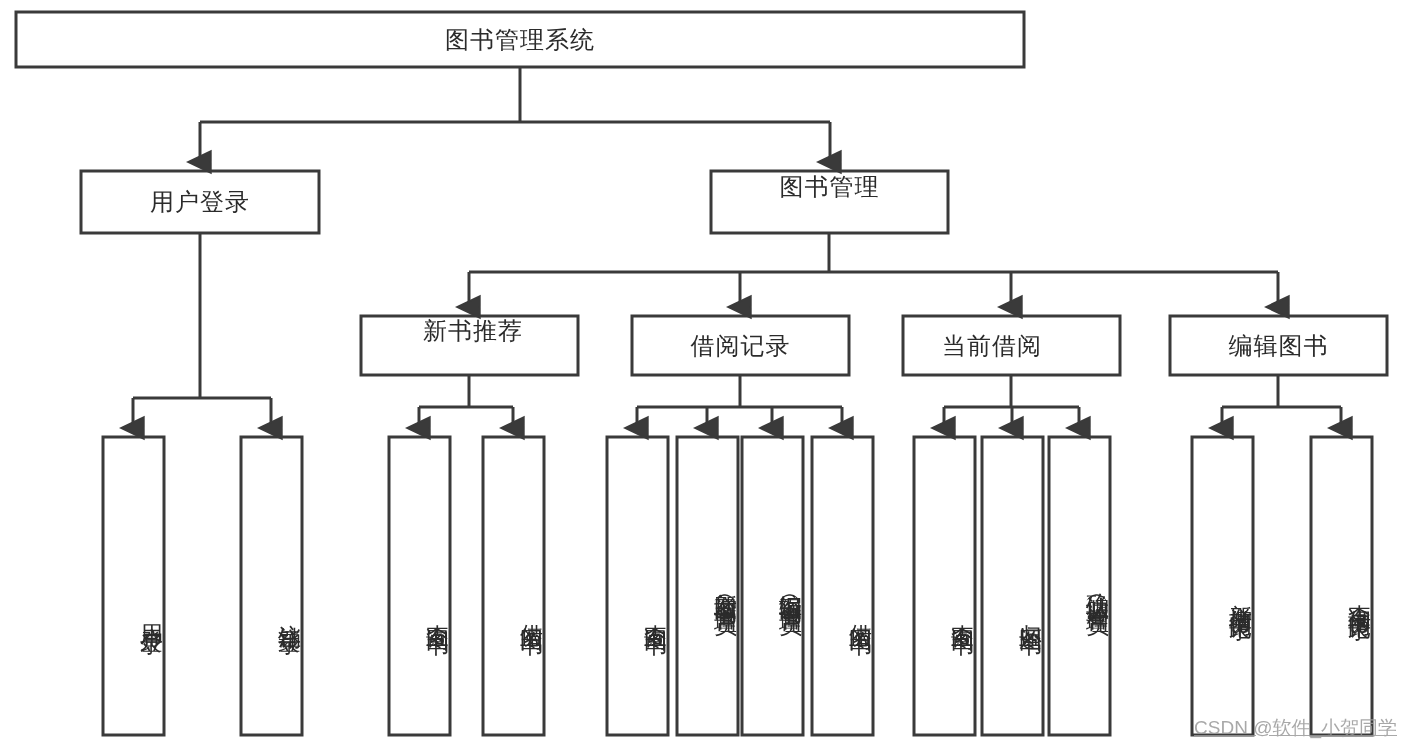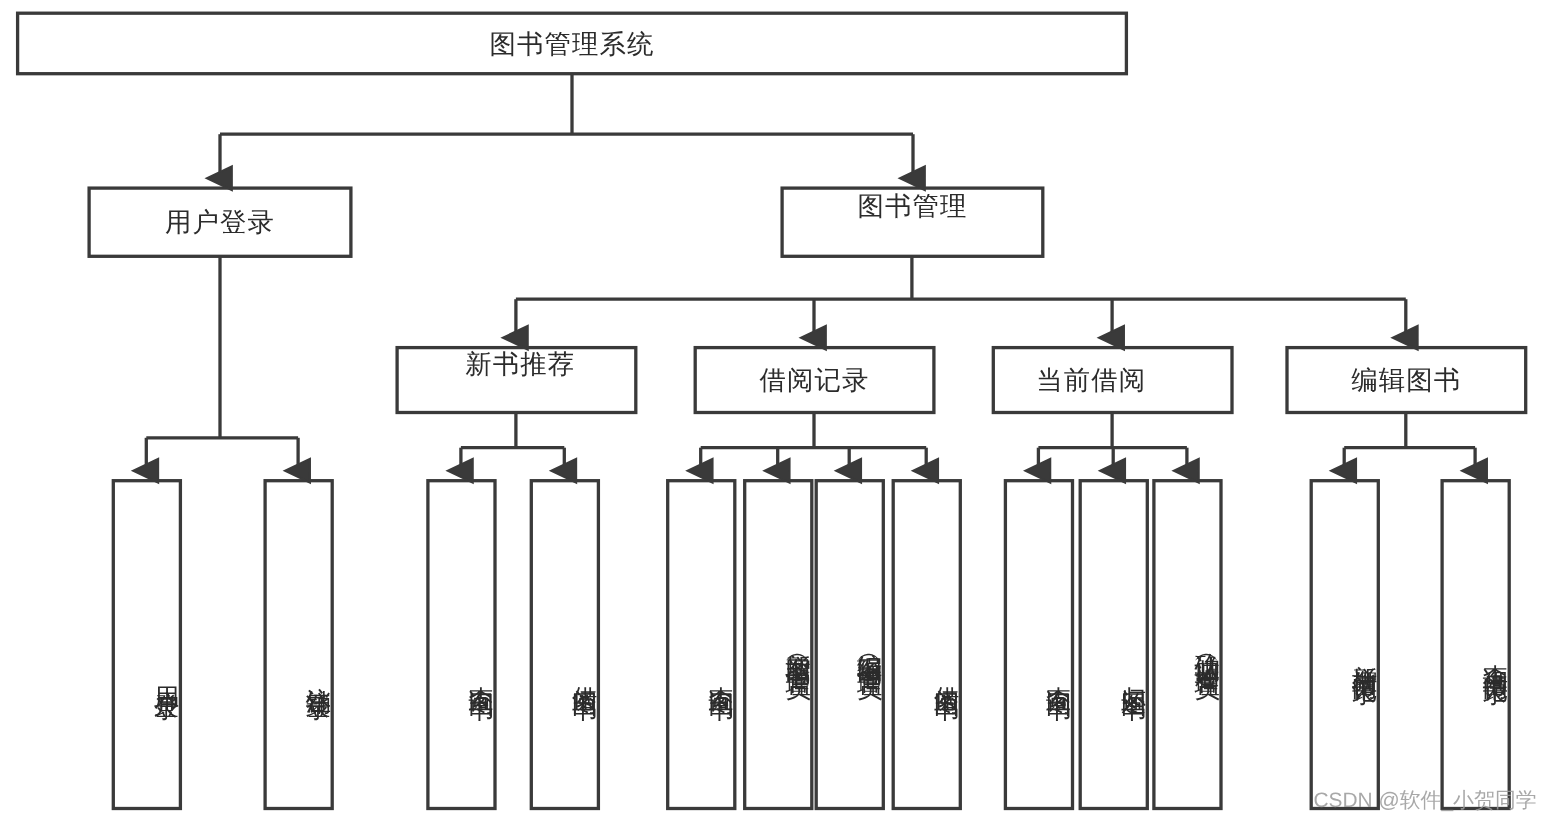--- a/index.html
+++ b/index.html
@@ -65,20 +65,21 @@
   }
   #watermark {
     position: absolute;
     right: 8px;
     bottom: 6px;
     font-family: "Liberation Sans", "DejaVu Sans", sans-serif;
     font-size: 19px;
     color: #9a9a9a;
     opacity: 0.85;
     white-space: nowrap;
+    text-decoration: underline;
   }
 </style>
 </head>
 <body>
 
 <div id="diagram-root">
 
   <svg class="diagram-canvas" viewBox="0 0 1405 747">
     <defs>
       <marker id="arrowhead" markerWidth="9" markerHeight="9" refX="4.2" refY="4.2" orient="auto" markerUnits="strokeWidth">

